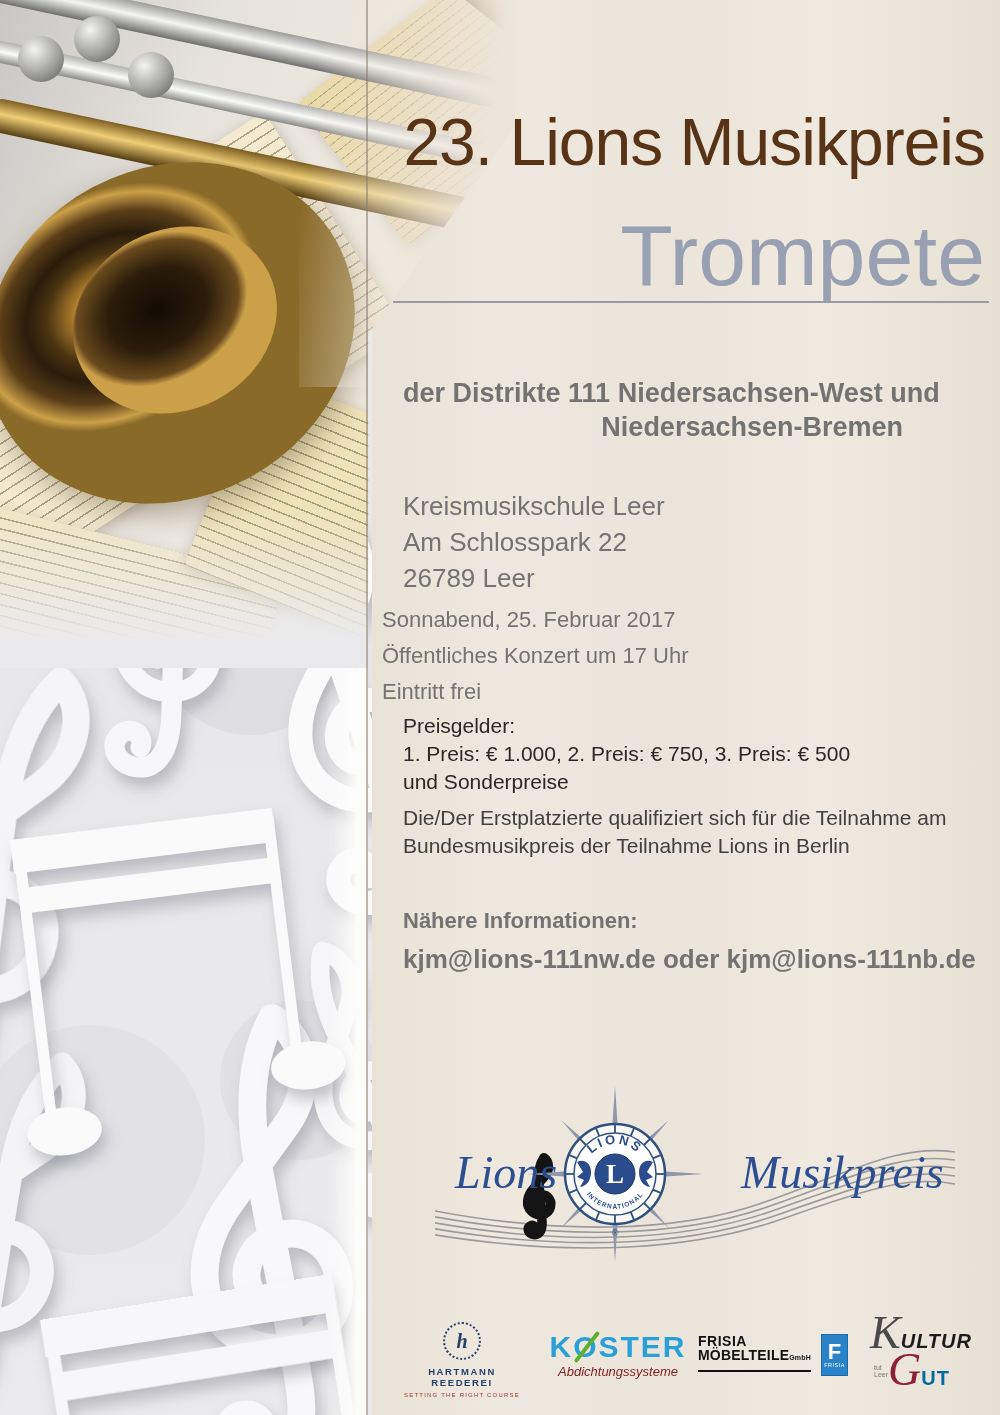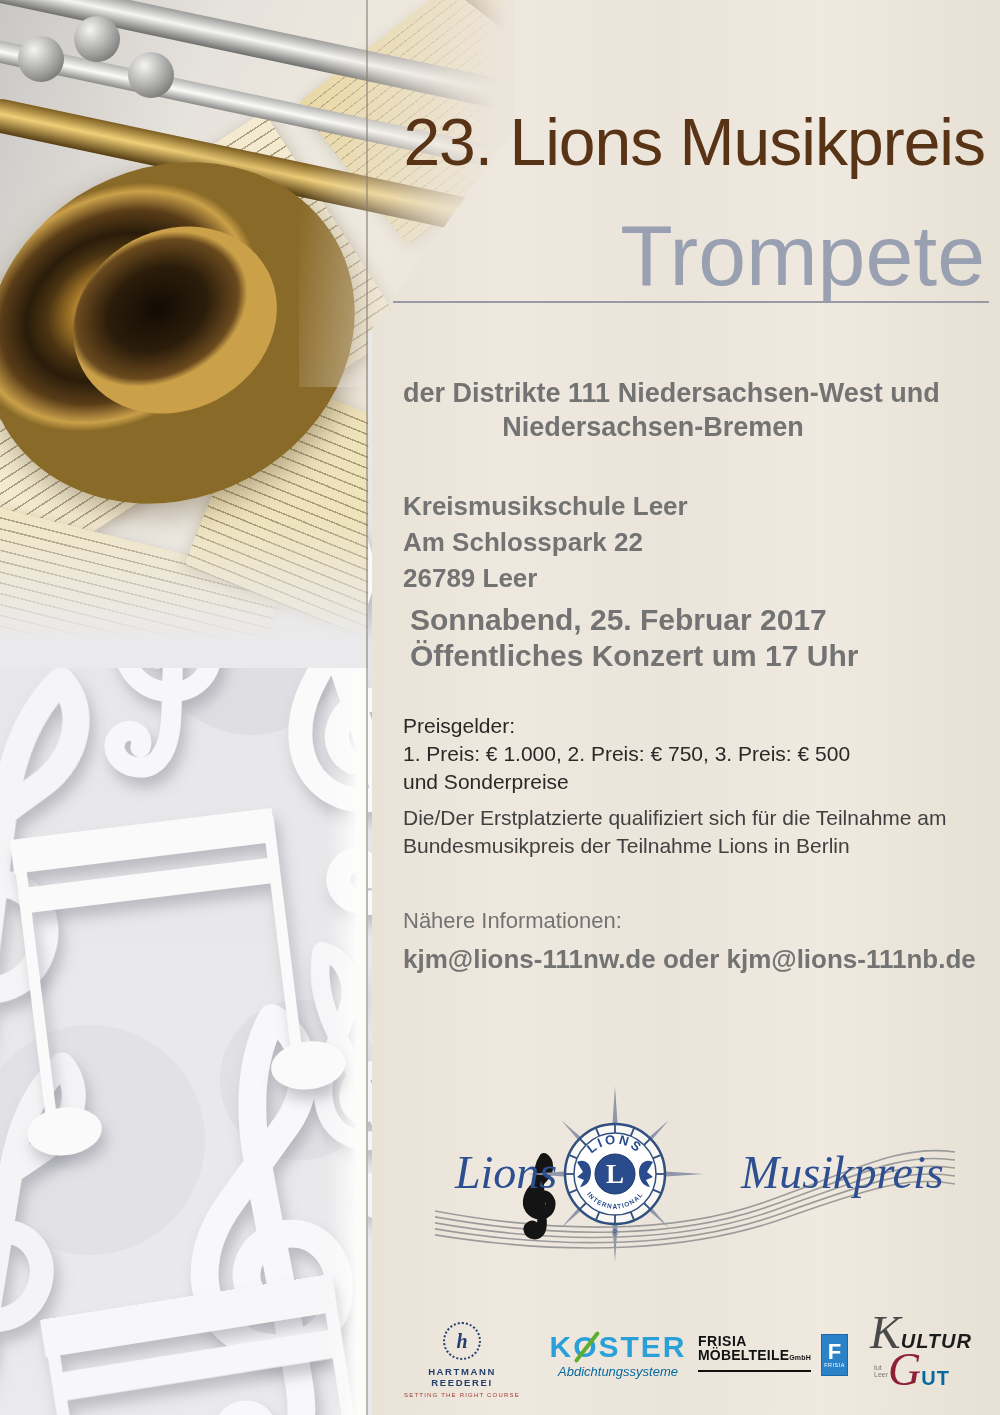--- a/index.html
+++ b/index.html
@@ -53,26 +53,26 @@
       background:linear-gradient(rgba(234,234,236,0),#eaeaec 82%);}
 
   
   .tx{position:absolute;z-index:5;color:#737373;}
   .title1{left:0;top:104px;width:985px;text-align:right;font-size:66px;letter-spacing:-1px;
       color:#583315;font-weight:400;}
   .title2{left:0;top:206px;width:985px;text-align:right;font-size:86px;letter-spacing:0;
       color:#99a0b1;font-weight:400;}
   .rule{left:393px;top:301px;width:596px;height:2px;background:#9a9aa5;z-index:5;position:absolute;}
   .districts{left:403px;top:376px;width:540px;font-size:27px;font-weight:bold;line-height:34px;}
-  .districts .l2{text-align:center;padding-right:40px;}
-  .venue{left:403px;top:488px;font-size:26px;font-weight:bold;line-height:36px;}
-  .event{left:410px;top:602px;font-size:30px;font-weight:bold;line-height:36px;}
+  .districts .l2{text-align:right;padding-right:40px;}
+  .venue{left:403px;top:488px;font-size:26px;font-weight:normal;line-height:36px;}
+  .event{left:382px;top:602px;font-size:22px;font-weight:normal;line-height:36px;}
   .prizes{left:403px;top:712px;font-size:21px;line-height:28px;color:#2b2828;}
   .qual{left:403px;top:804px;font-size:21px;line-height:28px;color:#404040;}
-  .contact-h{left:403px;top:908px;font-size:22px;}
+  .contact-h{left:403px;top:908px;font-size:22px;font-weight:bold;}
   .emails{left:403px;top:944px;font-size:26px;font-weight:bold;}
   .webline{left:403px;top:986px;font-size:21px;}
   .webline .site{font-size:26px;font-weight:bold;}
 
   
   .logo{position:absolute;left:435px;top:1082px;width:520px;height:195px;z-index:5;}
 
   
   .supporters-h{left:372px;top:1288px;width:628px;text-align:center;font-size:19px;font-weight:bold;}
   .sponsor{position:absolute;z-index:5;text-align:center;}
@@ -80,21 +80,21 @@
   .h-circle{width:34px;height:34px;margin:0 auto 6px;border:2px dotted #24406e;border-radius:50%;
       display:flex;align-items:center;justify-content:center;
       font:bold italic 20px "Liberation Serif",serif;}
   .h-name{font-size:9.5px;letter-spacing:1.6px;font-weight:bold;}
   .h-sub{font-size:6px;letter-spacing:1.2px;color:#a23b31;margin-top:4px;}
   .koester{left:548px;top:1332px;width:140px;}
   .k-word{font-size:30px;font-weight:bold;color:#2aa0d8;letter-spacing:2px;line-height:30px;}
   .k-o{position:relative;display:inline-block;}
   .k-o::after{content:"";position:absolute;left:47%;top:-14%;width:4px;height:126%;
       background:#5fae2f;transform:rotate(38deg);border-radius:2px;}
-  .k-sub{font:italic 13px "Liberation Sans",sans-serif;color:#0369a1;margin-top:2px;}
+  .k-sub{font:italic 13px "Liberation Sans",sans-serif;color:#7f1d1d;margin-top:2px;}
   .frisia{left:698px;top:1334px;width:150px;display:flex;gap:10px;align-items:flex-start;text-align:left;}
   .f-text{border-bottom:2.5px solid #111;padding-bottom:5px;color:#111;}
   .f-l1{font-size:14px;font-weight:bold;letter-spacing:.5px;line-height:14px;}
   .f-l2{font-size:14px;font-weight:bold;letter-spacing:.2px;line-height:15px;}
   .f-gmbh{font-size:7px;font-weight:bold;}
   .f-badge{width:40px;height:40px;background:#2a82c8;color:#fff;display:flex;flex-direction:column;
       align-items:center;justify-content:center;border:1px solid #1b6aa8;}
   .f-badge .f{font-size:22px;font-weight:bold;line-height:20px;}
   .f-badge .fb{font-size:5.5px;letter-spacing:.5px;}
   .kultur{left:858px;top:1306px;width:132px;text-align:left;padding-left:12px;}
@@ -180,20 +180,21 @@
 
   <div class="tx venue">
     <div>Kreismusikschule Leer</div>
     <div>Am Schlosspark 22</div>
     <div>26789 Leer</div>
   </div>
 
   <div class="tx event">
     <div>Sonnabend, 25. Februar 2017</div>
     <div>Öffentliches Konzert um 17 Uhr</div>
+    <div>Eintritt frei</div>
   </div>
 
   <div class="tx prizes">
     <div>Preisgelder:</div>
     <div>1. Preis: € 1.000, 2. Preis: € 750, 3. Preis: € 500</div>
     <div>und Sonderpreise</div>
   </div>
 
   <div class="tx qual">
     <div>Die/Der Erstplatzierte qualifiziert sich für die Teilnahme am</div>

